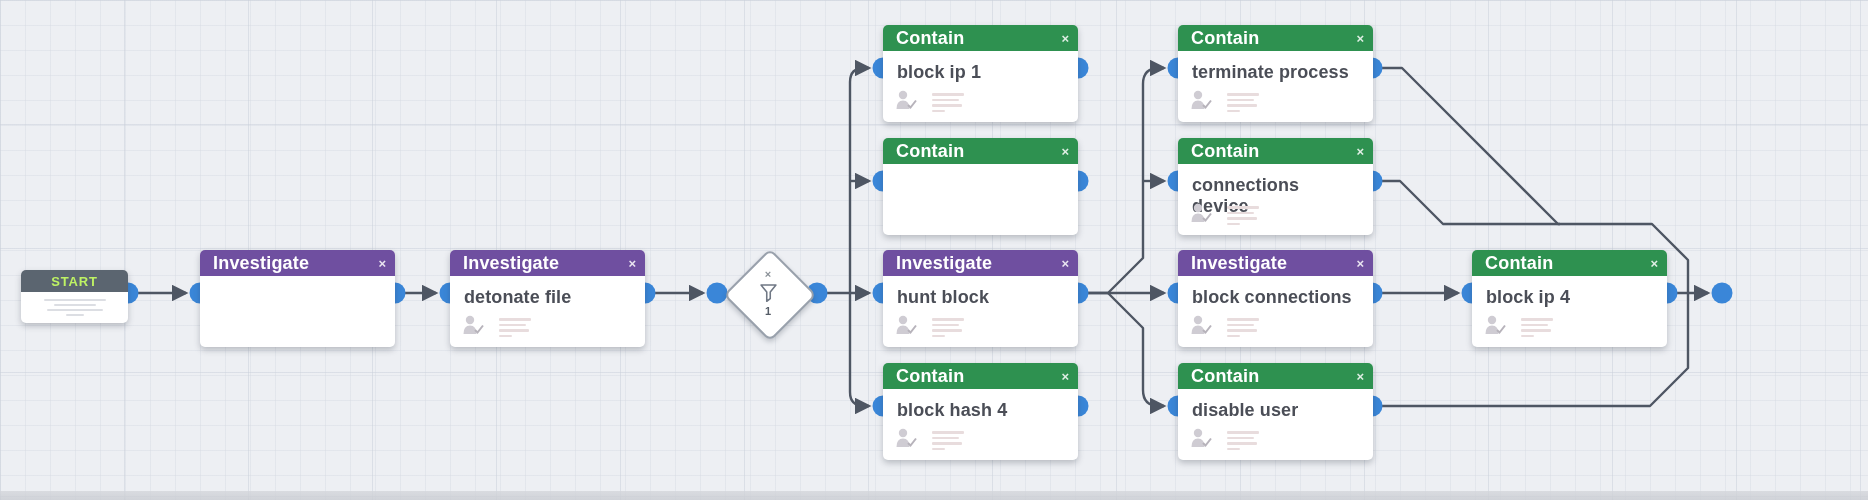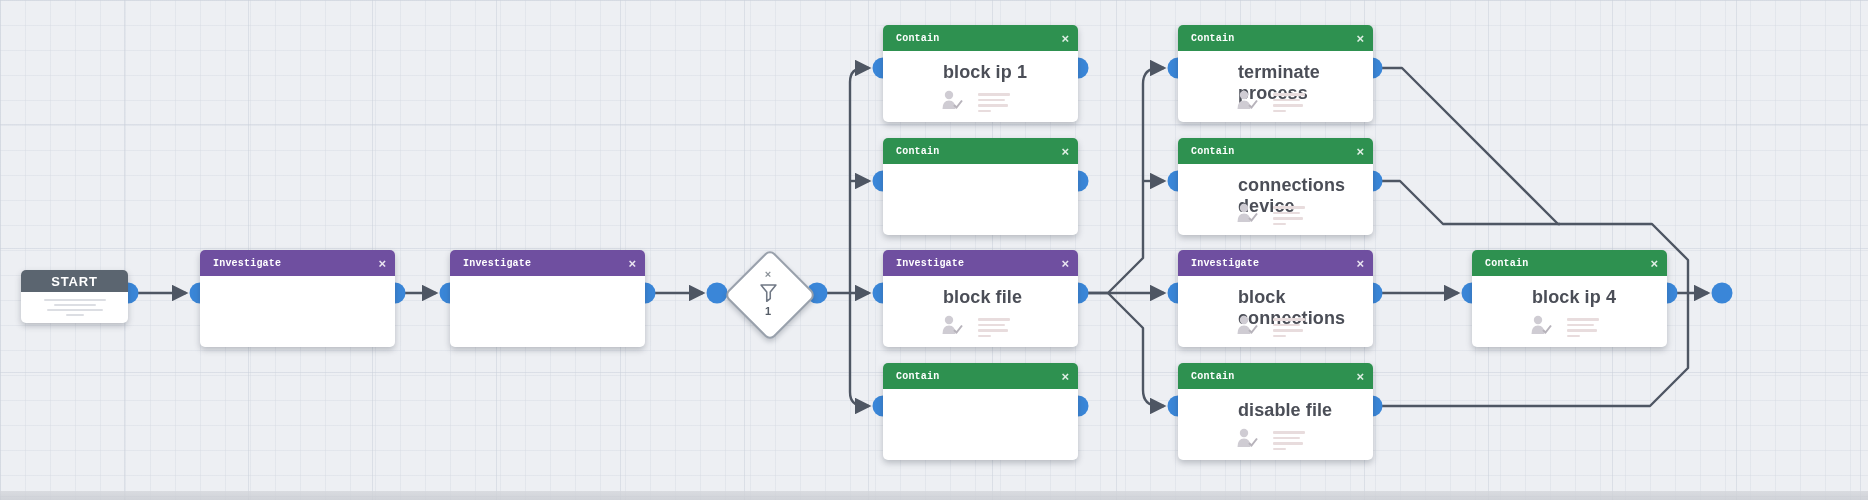--- a/index.html
+++ b/index.html
@@ -17,31 +17,31 @@
   .bottom-shade{position:absolute;left:0;bottom:0;width:100%;height:9px;
     background:linear-gradient(#d4d6db,#c9ccd2);opacity:.8;}
   #edge-layer{position:absolute;left:0;top:0;z-index:1;}
   .edge{fill:none;stroke:#4e5663;stroke-width:2.4;stroke-linejoin:round;}
   .dot{fill:#3a86d8;}
   .node{position:absolute;z-index:2;background:#fff;border-radius:5px;
     box-shadow:0 3px 6px rgba(45,55,70,.28);}
   .node.action{width:195px;height:97px;}
   .head{height:26px;border-radius:5px 5px 0 0;display:flex;align-items:center;
     justify-content:space-between;padding:0 9px 0 13px;box-sizing:border-box;}
-  .cat{color:#fff;font-size:10px;font-weight:bold;letter-spacing:.2px;font-family:Liberation Mono, monospace;}
+  .cat{color:#fff;font-size:18px;font-weight:bold;letter-spacing:.2px;}
   .close{color:rgba(255,255,255,.85);font-size:13px;font-weight:bold;line-height:1;cursor:pointer;}
-  .body{position:relative;padding:11px 14px 0 14px;margin-left:46px;}
+  .body{position:relative;padding:11px 14px 0 14px;}
   .title{font-size:18px;font-weight:bold;color:#4b4e57;letter-spacing:.1px;}
   .meta{position:absolute;left:12px;top:39px;display:flex;align-items:flex-start;}
   .ph-lines{margin-left:13px;margin-top:3px;}
   .ph-lines div{height:2.5px;border-radius:1px;background:#e8dcdd;margin-bottom:3px;}
   .node.terminal{width:107px;height:53px;}
   .thead{height:22px;background:#5b6570;border-radius:5px 5px 0 0;display:flex;
     align-items:center;justify-content:center;}
-  .tlabel{color:#ffffff;font-size:13px;font-weight:bold;letter-spacing:.8px;}
+  .tlabel{color:#bef264;font-size:13px;font-weight:bold;letter-spacing:.8px;}
   .tlines{padding-top:7px;display:flex;flex-direction:column;align-items:center;}
   .tlines div{height:2px;border-radius:1px;background:#dcdee3;margin-bottom:3px;}
   .node.filter{width:90px;height:90px;background:transparent;box-shadow:none;}
   .diamond{position:absolute;left:14px;top:14px;width:62px;height:62px;background:#fff;
     border:2px solid #99a1ac;border-radius:7px;transform:rotate(45deg);
     box-shadow:2px 2px 5px rgba(45,55,70,.25);}
   .fcontent{position:absolute;left:0;top:0;width:100%;height:100%;display:flex;
     flex-direction:column;align-items:center;justify-content:center;}
   .fclose{font-size:11px;font-weight:bold;color:#8a9097;line-height:1;margin-bottom:2px;cursor:pointer;}
   .funnel{width:21px;height:21px;}
@@ -117,20 +117,36 @@
       <div class="head" style="background: rgb(111, 79, 160);">
         <span class="cat">Investigate</span>
         <span class="close">×</span>
       </div>
     </div>
     <div class="node action" style="left: 450px; top: 250px;">
       <div class="head" style="background: rgb(111, 79, 160);">
         <span class="cat">Investigate</span>
         <span class="close">×</span>
       </div>
+      <div class="body">
+        <div class="title">detonate file</div>
+        <div class="meta">
+          <svg class="owner-icon" viewBox="0 0 24 21">
+            <circle cx="8" cy="5" r="4.2" fill="#cfccd3"></circle>
+            <path d="M1.5 19 Q1.5 10.5 8 10.5 Q14.5 10.5 14.5 19 Z" fill="#cfccd3"></path>
+            <path d="M13 15 L15.5 17.5 L21 10.5" stroke="#b7b3bb" stroke-width="2" fill="none"></path>
+          </svg>
+          <div class="ph-lines">
+            <div style="width: 32px;"></div>
+            <div style="width: 27px;"></div>
+            <div style="width: 30px;"></div>
+            <div style="width: 13px;"></div>
+          </div>
+        </div>
+      </div>
     </div>
     <div class="node filter" style="left: 723px; top: 248px;">
       <div class="diamond"></div>
       <div class="fcontent">
         <div class="fclose">×</div>
         <svg class="funnel" viewBox="0 0 24 24">
           <path d="M3.5 3.5 H20.5 L14 11.5 V19 L10 22 V11.5 Z" stroke="#707885" stroke-width="1.8" fill="none" stroke-linejoin="round"></path>
         </svg>
         <div class="fnum">1</div>
       </div>
@@ -162,40 +178,56 @@
         <span class="cat">Contain</span>
         <span class="close">×</span>
       </div>
     </div>
     <div class="node action" style="left: 883px; top: 250px;">
       <div class="head" style="background: rgb(111, 79, 160);">
         <span class="cat">Investigate</span>
         <span class="close">×</span>
       </div>
       <div class="body">
-        <div class="title">block file</div>
+        <div class="title">hunt block</div>
         <div class="meta">
           <svg class="owner-icon" viewBox="0 0 24 21">
             <circle cx="8" cy="5" r="4.2" fill="#cfccd3"></circle>
             <path d="M1.5 19 Q1.5 10.5 8 10.5 Q14.5 10.5 14.5 19 Z" fill="#cfccd3"></path>
             <path d="M13 15 L15.5 17.5 L21 10.5" stroke="#b7b3bb" stroke-width="2" fill="none"></path>
           </svg>
           <div class="ph-lines">
             <div style="width: 32px;"></div>
             <div style="width: 27px;"></div>
             <div style="width: 30px;"></div>
             <div style="width: 13px;"></div>
           </div>
         </div>
       </div>
     </div>
     <div class="node action" style="left: 883px; top: 363px;">
       <div class="head" style="background: rgb(46, 145, 80);">
         <span class="cat">Contain</span>
         <span class="close">×</span>
+      </div>
+      <div class="body">
+        <div class="title">block hash 4</div>
+        <div class="meta">
+          <svg class="owner-icon" viewBox="0 0 24 21">
+            <circle cx="8" cy="5" r="4.2" fill="#cfccd3"></circle>
+            <path d="M1.5 19 Q1.5 10.5 8 10.5 Q14.5 10.5 14.5 19 Z" fill="#cfccd3"></path>
+            <path d="M13 15 L15.5 17.5 L21 10.5" stroke="#b7b3bb" stroke-width="2" fill="none"></path>
+          </svg>
+          <div class="ph-lines">
+            <div style="width: 32px;"></div>
+            <div style="width: 27px;"></div>
+            <div style="width: 30px;"></div>
+            <div style="width: 13px;"></div>
+          </div>
+        </div>
       </div>
     </div>
     <div class="node action" style="left: 1178px; top: 25px;">
       <div class="head" style="background: rgb(46, 145, 80);">
         <span class="cat">Contain</span>
         <span class="close">×</span>
       </div>
       <div class="body">
         <div class="title">terminate process</div>
         <div class="meta">
@@ -256,21 +288,21 @@
           </div>
         </div>
       </div>
     </div>
     <div class="node action" style="left: 1178px; top: 363px;">
       <div class="head" style="background: rgb(46, 145, 80);">
         <span class="cat">Contain</span>
         <span class="close">×</span>
       </div>
       <div class="body">
-        <div class="title">disable file</div>
+        <div class="title">disable user</div>
         <div class="meta">
           <svg class="owner-icon" viewBox="0 0 24 21">
             <circle cx="8" cy="5" r="4.2" fill="#cfccd3"></circle>
             <path d="M1.5 19 Q1.5 10.5 8 10.5 Q14.5 10.5 14.5 19 Z" fill="#cfccd3"></path>
             <path d="M13 15 L15.5 17.5 L21 10.5" stroke="#b7b3bb" stroke-width="2" fill="none"></path>
           </svg>
           <div class="ph-lines">
             <div style="width: 32px;"></div>
             <div style="width: 27px;"></div>
             <div style="width: 30px;"></div>

